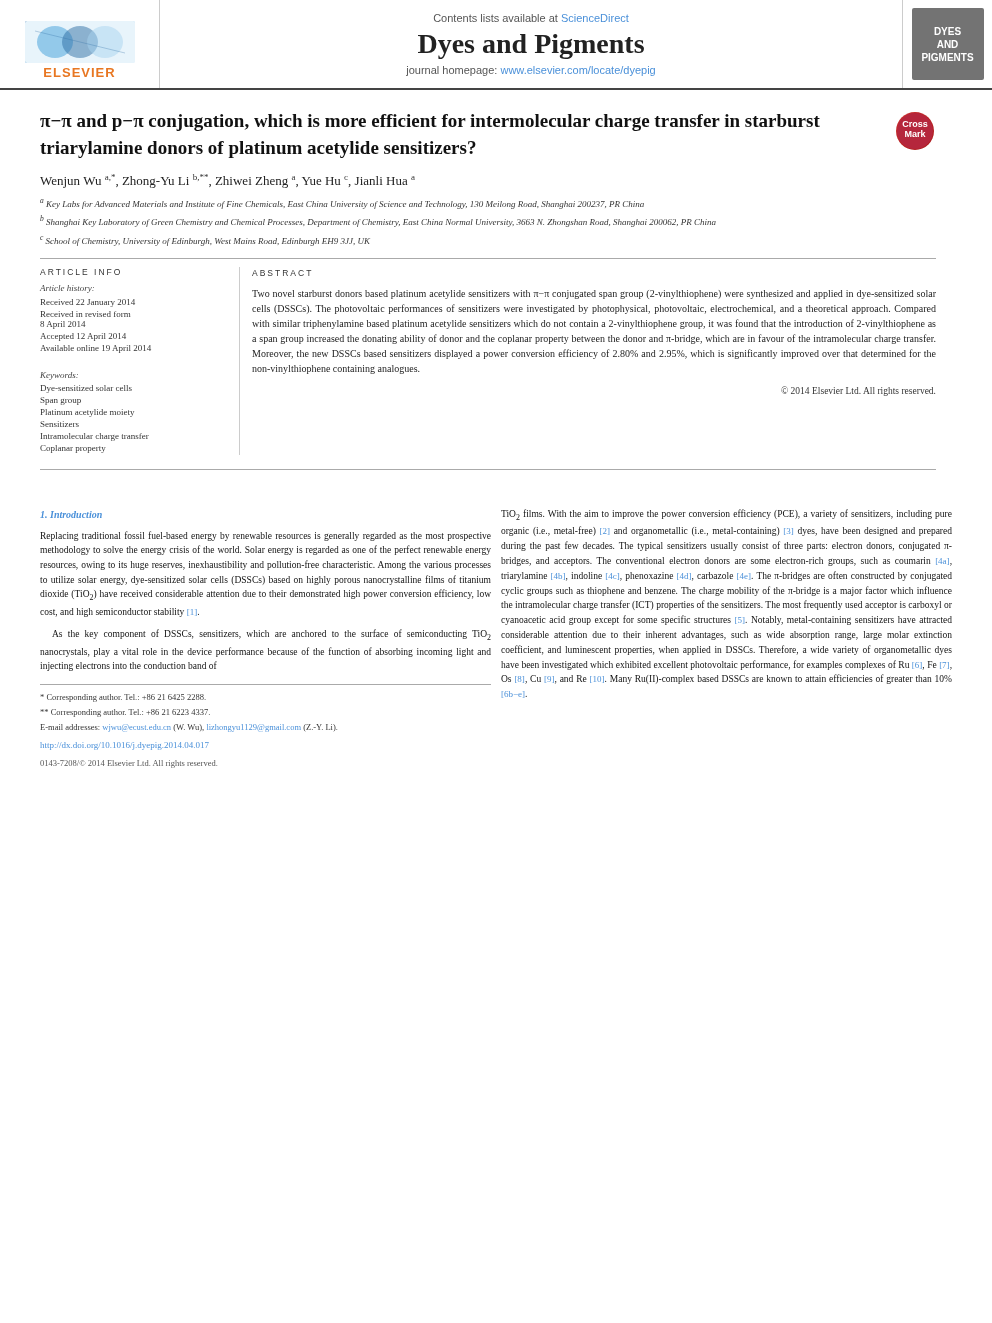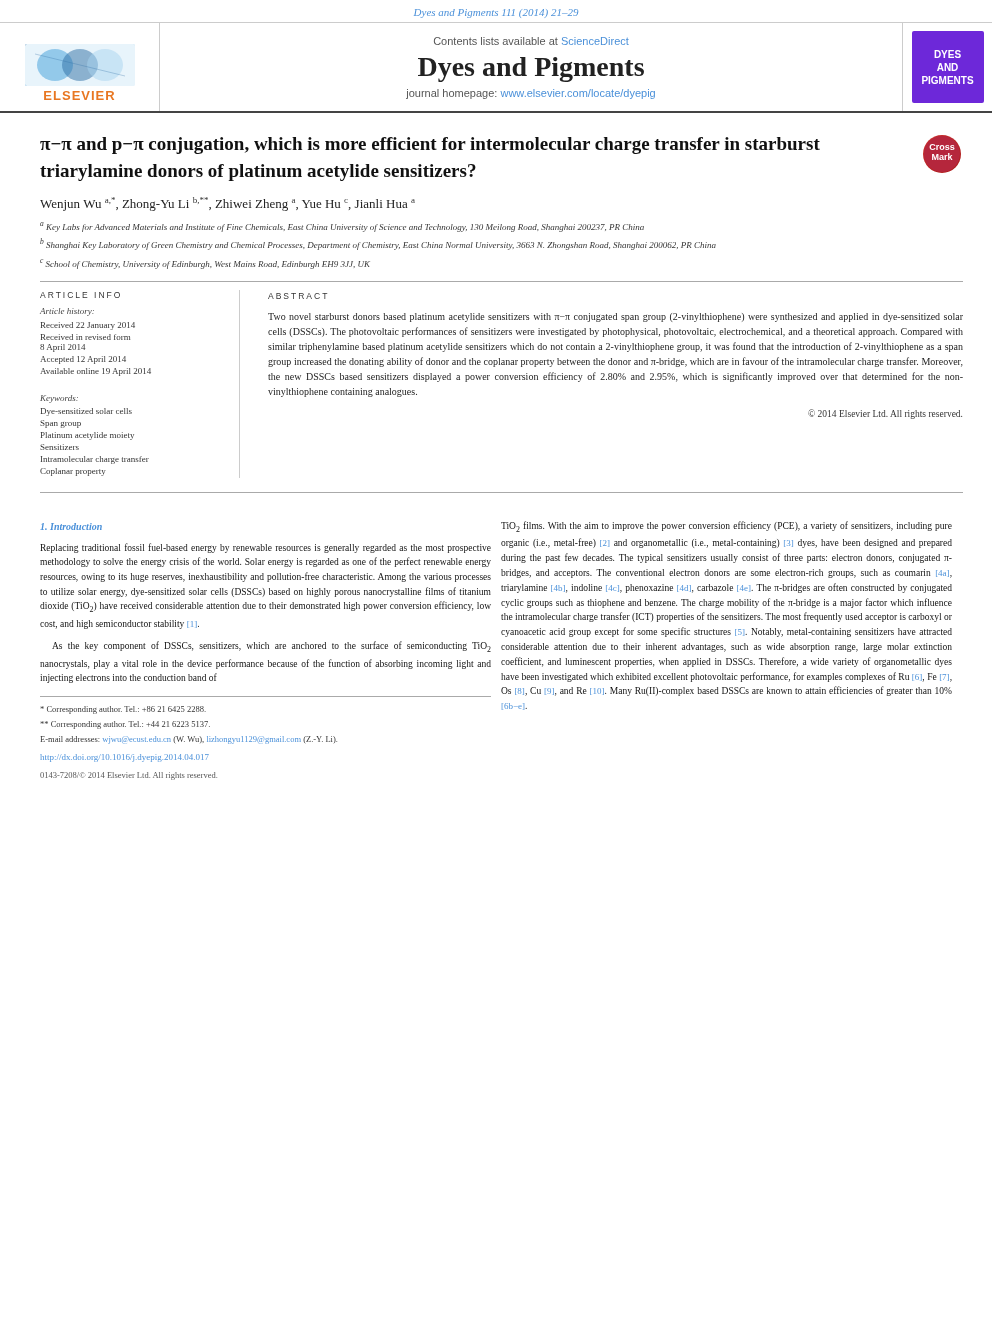--- a/index.html
+++ b/index.html
@@ -108,36 +108,36 @@
       min-width: 90px;
       border-left: 1px solid #ccc;
       display: flex;
       align-items: center;
       justify-content: center;
       padding: 8px;
     }
     .dyes-pigments-badge {
       width: 72px;
       height: 72px;
-      background: #6d28d9;
+      background: #737373;
       display: flex;
       flex-direction: column;
       align-items: center;
       justify-content: center;
       color: #fff;
       font-size: 9px;
       font-weight: bold;
       font-family: Arial, sans-serif;
       text-align: center;
       line-height: 1.2;
       border-radius: 2px;
     }
     
     .article-content {
-      padding: 18px 29px 0 40px;
+      padding: 18px 56px 0 40px;
     }
     .article-title-section {
       display: flex;
       align-items: flex-start;
       margin-bottom: 10px;
     }
     .article-title {
       flex: 1;
       font-size: 19px;
       font-weight: bold;
@@ -185,21 +185,21 @@
     }
     .affiliations p { margin-bottom: 2px; }
     .divider {
       border: none;
       border-top: 1px solid #aaa;
       margin: 8px 0;
     }
     
     .two-col {
       display: flex;
-      gap: 28px;
+      gap: 12px;
       margin-top: 8px;
     }
     .col-left {
       width: 200px;
       min-width: 200px;
       border-right: 1px solid #ccc;
       padding-right: 14px;
       font-size: 9px;
       font-family: 'Times New Roman', serif;
       color: #222;
@@ -255,20 +255,21 @@
       margin-top: 8px;
       text-align: right;
     }
     
     .article-body {
       padding: 18px 40px 20px 40px;
     }
     .body-two-col {
       display: flex;
       gap: 10px;
+      margin-top: 11px;
     }
     .body-col {
       flex: 1;
       font-size: 9.5px;
       font-family: 'Times New Roman', serif;
       color: #111;
       line-height: 1.55;
       text-align: justify;
     }
     .section-title {
@@ -309,23 +310,20 @@
     .inline-ref {
       color: #4a90d9;
       font-size: 9px;
     }
   </style>
 </head>
 <body>
 
 <div class="page">
 
-  <div class="top-bar">
-    <span>Dyes and Pigments 111 (2014) 21–29</span>
-  </div>
 
   <div class="journal-header">
     <div class="journal-header-left">
       <div class="elsevier-logo">
         <div class="logo-img">
           <div class="logo-art">
             
             <svg width="110" height="42" viewBox="0 0 110 42">
               <rect width="110" height="42" fill="#e8f4fb"></rect>
               <ellipse cx="30" cy="21" rx="18" ry="16" fill="#5aace0" opacity="0.6"></ellipse>
@@ -424,21 +422,21 @@
         <p class="body-paragraph">
           Replacing traditional fossil fuel-based energy by renewable resources is generally regarded as the most prospective methodology to solve the energy crisis of the world. Solar energy is regarded as one of the perfect renewable energy resources, owing to its huge reserves, inexhaustibility and pollution-free characteristic. Among the various processes to utilize solar energy, dye-sensitized solar cells (DSSCs) based on highly porous nanocrystalline films of titanium dioxide (TiO<sub>2</sub>) have received considerable attention due to their demonstrated high power conversion efficiency, low cost, and high semiconductor stability <span class="inline-ref">[1]</span>.
         </p>
 
         <p class="body-paragraph">
           As the key component of DSSCs, sensitizers, which are anchored to the surface of semiconducting TiO<sub>2</sub> nanocrystals, play a vital role in the device performance because of the function of absorbing incoming light and injecting electrons into the conduction band of
         </p>
 
         <div class="footnote-section">
           <div class="footnote-line">* Corresponding author. Tel.: +86 21 6425 2288.</div>
-          <div class="footnote-line">** Corresponding author. Tel.: +44 21 6223 5137.</div>
+          <div class="footnote-line">** Corresponding author. Tel.: +86 21 6223 4337.</div>
           <div class="footnote-line">
             <span>E-mail addresses: </span><span style="color:#4a90d9;">wjwu@ecust.edu.cn</span><span> (W. Wu), </span><span style="color:#4a90d9;">lizhongyu1129@gmail.com</span><span> (Z.-Y. Li).</span>
           </div>
           <div class="doi-line">
             <span>http://dx.doi.org/10.1016/j.dyepig.2014.04.017</span>
           </div>
           <div class="copyright-footer">0143-7208/© 2014 Elsevier Ltd. All rights reserved.</div>
         </div>
       </div>
 

